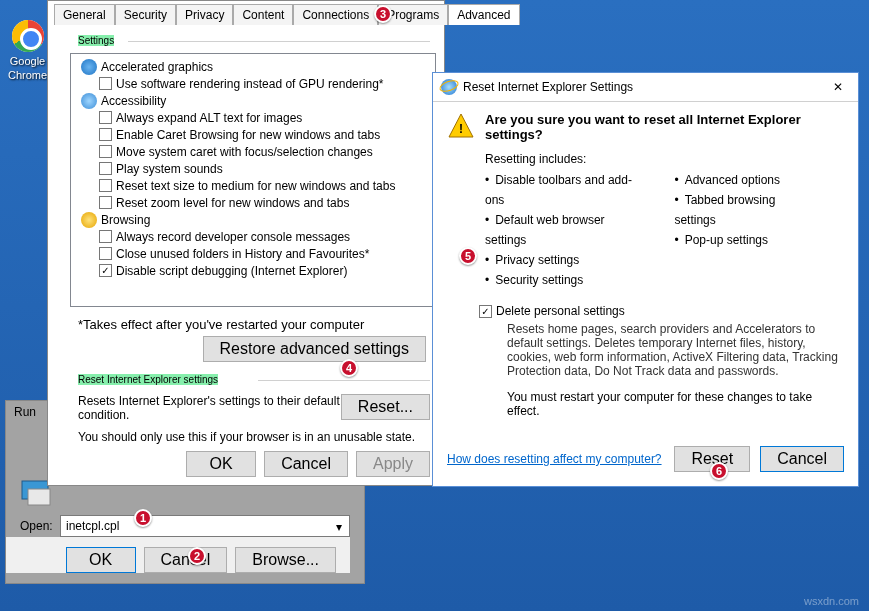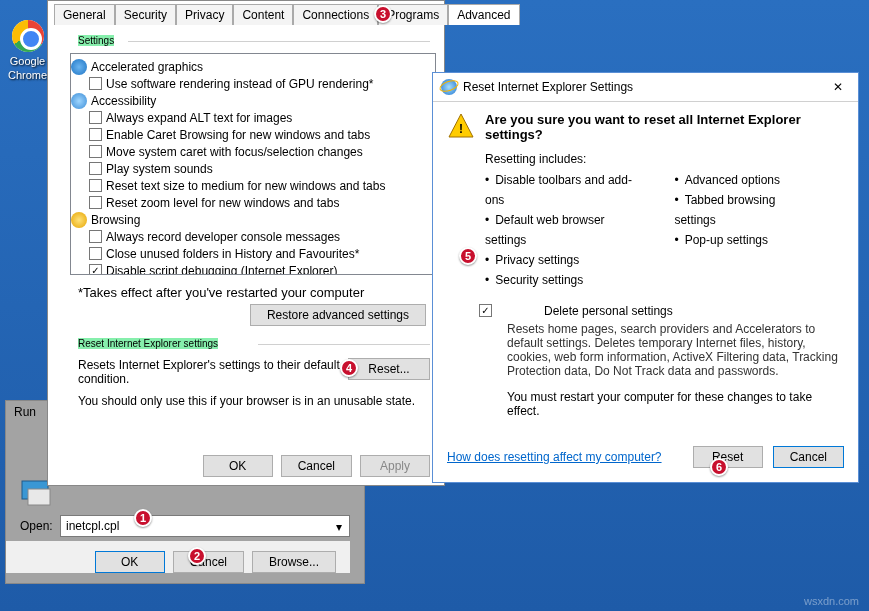--- a/index.html
+++ b/index.html
@@ -16,34 +16,34 @@
   .inet-options { position: absolute; top: 0; left: 47px; width: 398px; height: 486px; background: #fff; border: 1px solid #888; }
   .tabs { display: flex; padding: 3px 6px 0; }
   .tab { padding: 3px 8px; border: 1px solid #aaa; border-bottom: none; background: #f4f4f4; margin-right: 0px; font-size: 12px; cursor: pointer; }
   .tab.active { background: #fff; }
   
   .fieldset { margin: 8px 14px 6px 30px; position: relative; }
   .fieldset-label { font-size: 10px; background:#86efac; display:inline-block; }
   .fieldset-line { position:absolute; top:8px; left:50px; right:0; height:1px; background:#d0d0d0; }
   .reset-line { left:180px; }
 
-  .tree { border: 1px solid #828790; margin: 4px 8px 0 22px; padding: 4px 0 4px 0; height: 222px; overflow: hidden; font-size: 12px; }
+  .tree { border: 1px solid #828790; margin: 4px 8px 0 22px; padding: 4px 0 4px 10px; height: 254px; overflow: hidden; font-size: 12px; }
   .tree-row { display: flex; align-items: center; height: 17px; }
   .tree-row.group { padding-left: 0; }
   .tree-row.item { padding-left: 18px; }
   .gicon { width: 16px; height: 16px; margin-right: 4px; display:inline-block; border-radius:50%; }
   .gicon.gpu { background: radial-gradient(circle,#6ab4f0,#1e74c4); }
   .gicon.acc { background: radial-gradient(circle,#9fd6ff,#3b8cd6); }
   .gicon.brw { background: radial-gradient(circle,#ffe27a,#e6a400); }
   .chk { width: 13px; height: 13px; border: 1px solid #767676; margin-right: 4px; display:inline-flex; align-items:center; justify-content:center; font-size:10px; line-height:1; }
   .chk.on::after { content:'✓'; color:#000; }
 
   .note { font-size: 13px; margin: 10px 8px 0 30px; }
   .restore-row { text-align:right; margin: 4px 18px 0 0; }
-  .win-btn { background: #e1e1e1; border: 1px solid #adadad; padding: 3px 16px; font-size:12px; cursor:pointer; min-width: 70px; }
+  .win-btn { background: #e1e1e1; border: 1px solid #adadad; padding: 3px 16px; font-size:16px; cursor:pointer; min-width: 70px; }
   .win-btn.default { border: 1px solid #0078d7; }
   .win-btn.disabled { color: #888; }
   
   .reset-section { margin: 8px 14px 0 30px; }
   .reset-body { display:flex; align-items:flex-start; margin-top:6px; }
   .reset-body .txt { flex:1; font-size:12px; }
   .reset-note { margin-top: 8px; font-size:12px; }
 
   .dlg-buttons { position:absolute; bottom:8px; right:14px; display:flex; gap:8px; }
 
@@ -69,21 +69,21 @@
   .headline { display:flex; }
   .warn-ico { width:28px; height:28px; margin-right:10px; }
   .warn-ico svg { width:28px; height:28px; }
   .headline-text { font-weight:bold; font-size:13px; color:#000; }
   .includes { margin: 10px 0 4px 38px; font-size:12px; }
   .bullet-cols { display:flex; margin-left:38px; }
   .bullet-cols ul { list-style:none; padding:0; margin-right:30px; }
   .bullet-cols li { font-size:12px; line-height:20px; }
   .bullet-cols li::before { content:'•'; margin-right:6px; }
   .personal { margin: 14px 0 0 10px; }
-  .personal-head { display:flex; align-items:flex-start;gap:48px; }
+  .personal-head { display:flex; align-items:flex-end; }
   .personal-head .chk { margin-left: 22px; }
   .personal-desc { margin: 4px 0 0 50px; font-size:12px; color:#333; }
   .restart-note { margin: 12px 0 0 50px; font-size:12px; }
   .confirm-footer { display:flex; align-items:center; padding: 14px 14px 14px 14px; }
   .link { color:#0066cc; text-decoration:underline; cursor:pointer; font-size:12px; }
   .confirm-footer .btns { margin-left:auto; display:flex; gap:10px; }
 
   
   .badge { position:absolute; width:18px; height:18px; border-radius:50%; background:#c8102e; border:2px solid #fff; color:#fff; font-weight:bold; font-size:11px; display:flex; align-items:center; justify-content:center; z-index:100; box-shadow:0 1px 2px rgba(0,0,0,.4); }
   

